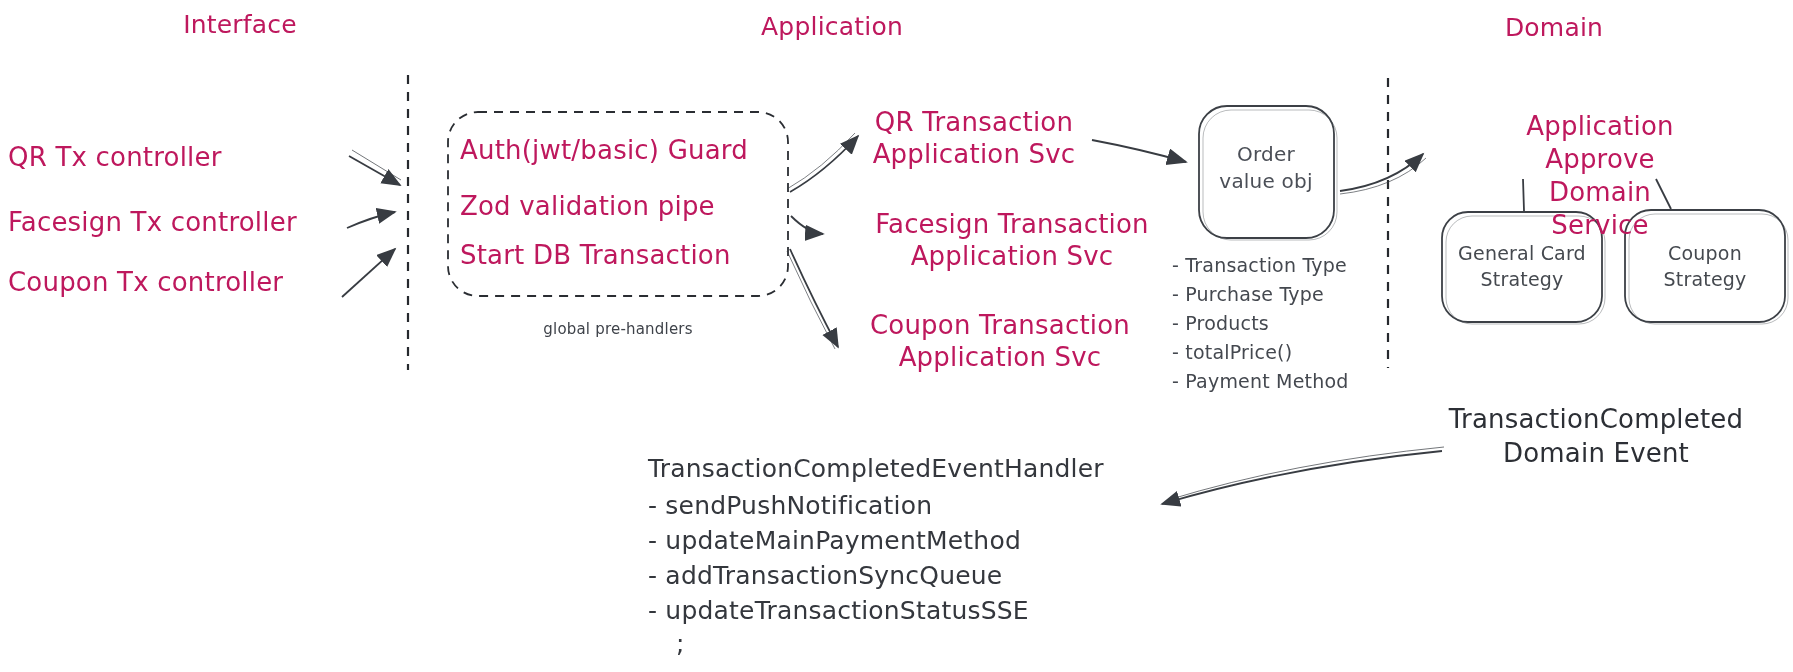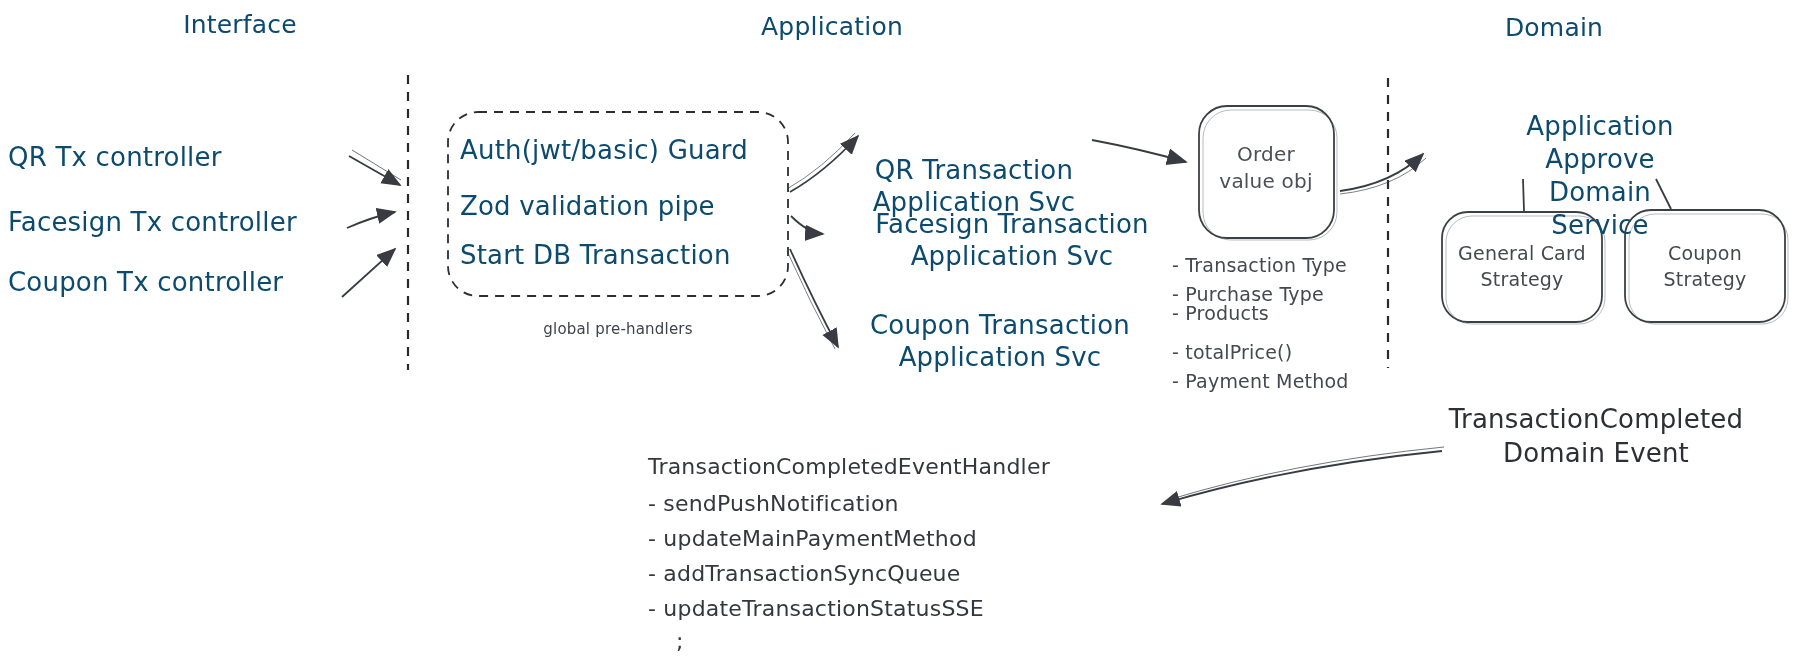--- a/index.html
+++ b/index.html
@@ -6,37 +6,37 @@
   .canvas{
     position:relative;
     width:1793px;height:672px;
     background:#ffffff;
     overflow:hidden;
     font-family:"DejaVu Sans", sans-serif;
   }
   svg.strokes{position:absolute;left:0;top:0;}
   .txt{
     position:absolute;
-    color:#0c4a6e;
+    color:#be185d;
     white-space:pre-line;
     line-height:1.25;
     letter-spacing:0.2px;
   }
   .c{transform:translateX(-50%);text-align:center;}
   .heading{font-size:25px;}
   .ctrl{font-size:26px;}
   .boxline{font-size:26px;}
   .caption{font-size:15px;color:#3f434a;}
   .svc{font-size:26px;line-height:32px;}
   .orderlbl{font-size:20px;line-height:27px;color:#4b4f57;}
   .attrs{font-size:19px;line-height:29px;color:#44484f;}
   .approve{font-size:26px;line-height:33px;}
   .strategy{font-size:19px;line-height:26px;color:#45494f;}
   .eventlbl{font-size:26px;line-height:34px;color:#2c2f35;}
-  .handler{font-size:22px;color:#34373d;}
+  .handler{font-size:25px;color:#34373d;}
 </style>
 </head>
 <body>
 
 <div class="canvas">
 
   <svg class="strokes" width="1793" height="672" viewBox="0 0 1793 672">
     <defs>
       <marker id="arr" markerWidth="13" markerHeight="11" refX="10" refY="4.5" orient="auto">
         <path d="M0,0 L11,4.5 L0,9 Z" fill="#383c42"></path>
@@ -85,32 +85,32 @@
 
   <div class="txt ctrl" style="left:8px;top:141px;">QR Tx controller</div>
   <div class="txt ctrl" style="left:8px;top:206px;">Facesign Tx controller</div>
   <div class="txt ctrl" style="left:8px;top:266px;text-align:center;">Coupon Tx controller</div>
 
   <div class="txt boxline" style="left:460px;top:134px;">Auth(jwt/basic) Guard</div>
   <div class="txt boxline" style="left:460px;top:190px;">Zod validation pipe</div>
   <div class="txt boxline" style="left:460px;top:239px;">Start DB Transaction</div>
   <div class="txt caption c" style="left:618px;top:320px;">global pre-handlers</div>
 
-  <div class="txt svc c" style="left:974px;top:106px;margin-top:48px;">QR Transaction
+  <div class="txt svc c" style="left:974px;top:106px;">QR Transaction
 Application Svc</div>
   <div class="txt svc c" style="left:999px;top:208px;margin-left:13px;">Facesign Transaction
 Application Svc</div>
   <div class="txt svc c" style="left:1000px;top:309px;">Coupon Transaction
 Application Svc</div>
 
   <div class="txt orderlbl c" style="left:1266px;top:141px;">Order
 value obj</div>
   <div class="txt attrs" style="left:1172px;top:251px;">- Transaction Type</div>
   <div class="txt attrs" style="left:1172px;top:280px;">- Purchase Type</div>
-  <div class="txt attrs" style="left:1172px;top:299px;">- Products</div>
+  <div class="txt attrs" style="left:1172px;top:309px;">- Products</div>
   <div class="txt attrs" style="left:1172px;top:338px;">- totalPrice()</div>
   <div class="txt attrs" style="left:1172px;top:367px;">- Payment Method</div>
 
   <div class="txt approve c" style="left:1600px;top:110px;">Application Approve
 Domain Service</div>
   <div class="txt strategy c" style="left:1522px;top:240px;">General Card
 Strategy</div>
   <div class="txt strategy c" style="left:1705px;top:240px;">Coupon
 Strategy</div>
   <div class="txt eventlbl c" style="left:1596px;top:402px;">TransactionCompleted

